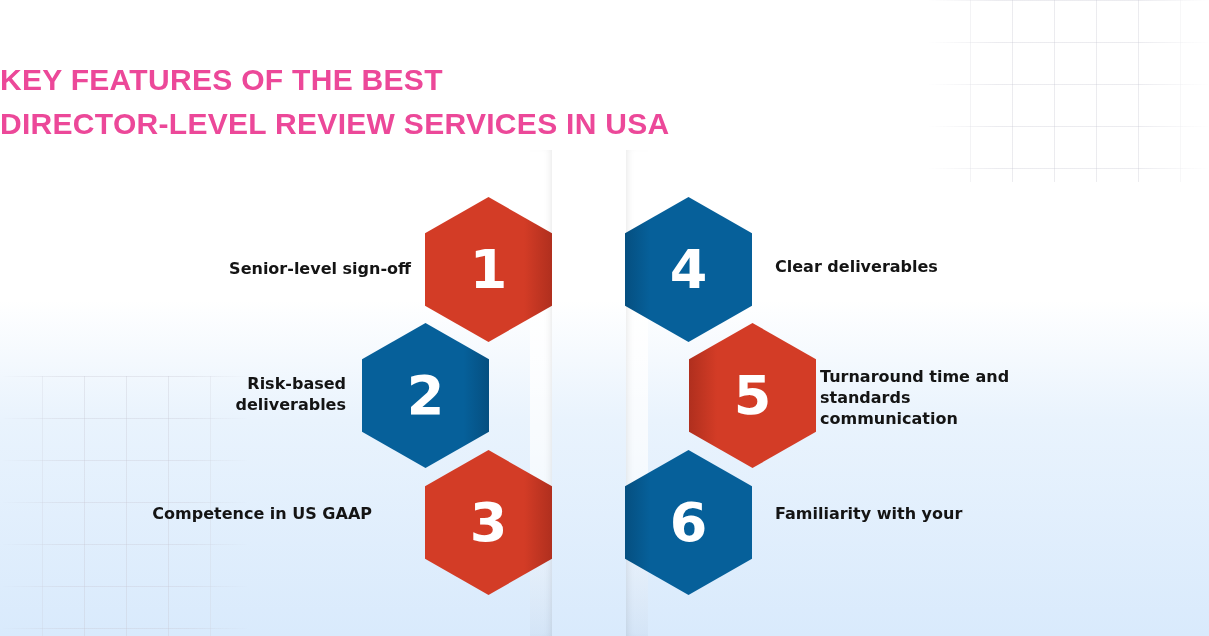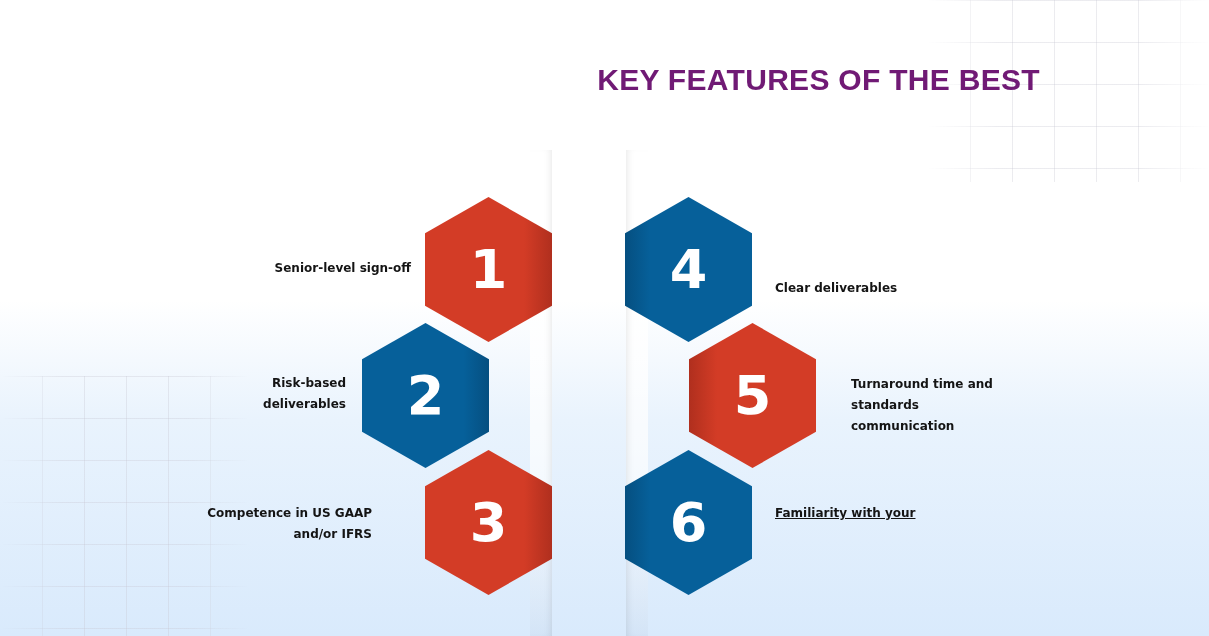--- a/index.html
+++ b/index.html
@@ -14,23 +14,23 @@
         linear-gradient(to right, rgba(200,200,210,0.35) 1px, transparent 1px),
         linear-gradient(to bottom, rgba(200,200,210,0.35) 1px, transparent 1px);
       background-size: 42px 42px;
       -webkit-mask-image: linear-gradient(to right, transparent, #000 25%, #000 75%, transparent);
               mask-image: linear-gradient(to right, transparent, #000 25%, #000 75%, transparent);
     }
     .grid-tr { left: 928px; top: 0; width: 281px; height: 182px; }
     .grid-bl { left: 0; top: 376px; width: 250px; height: 260px; }
 
     .title {
-      position: absolute; left: 0; top: 58px; width: 1040px; text-align: right;
+      position: absolute; left: 0; top: 58px; width: 1040px; text-align: left;
       font-family: "Liberation Sans", sans-serif; font-weight: 700;
-      font-size: 30px; line-height: 44px; color: #701a75; letter-spacing: 0.3px;
+      font-size: 30px; line-height: 44px; color: #ec4899; letter-spacing: 0.3px;
     }
     .title div { white-space: nowrap; }
 
     .spine {
       position: absolute; top: 150px; width: 22px; height: 486px;
       background: linear-gradient(to bottom, rgba(255,255,255,0) 0%, rgba(255,255,255,0.9) 30%, rgba(255,255,255,0.6) 70%, rgba(180,195,215,0.15) 100%);
     }
     .spine-l { left: 530px; box-shadow: inset -6px 0 8px -6px rgba(0,0,0,0.12); }
     .spine-r { left: 626px; box-shadow: inset 6px 0 8px -6px rgba(0,0,0,0.12); }
 
@@ -43,33 +43,34 @@
     .hex.blue { background: linear-gradient(to right, #06609a 0%, #06609a 80%, #054f80 100%); }
     .hex.red.rev  { background: linear-gradient(to left, #d33c26 0%, #d33c26 78%, #b02f1e 100%); }
     .hex.blue.rev { background: linear-gradient(to left, #06609a 0%, #06609a 80%, #054f80 100%); }
     .hex-num {
       color: #ffffff; font-family: "DejaVu Sans", sans-serif; font-weight: 700;
       font-size: 54px; line-height: 1;
     }
 
     .label {
       position: absolute; font-family: "DejaVu Sans", sans-serif; font-weight: 700;
-      font-size: 12px; line-height: 21px; color: #141414;
+      font-size: 16px; line-height: 21px; color: #141414;
     }
     .label.left { text-align: right; }
     .label.right { text-align: left; }
   </style>
 </head>
 <body>
 
 <div class="grid grid-tr"></div>
 <div class="grid grid-bl"></div>
 
 <div class="title">
   <div>KEY FEATURES OF THE BEST</div>
+  <div>DIRECTOR-LEVEL REVIEW SERVICES IN USA</div>
 </div>
 
 <div class="spine spine-l"></div>
 <div class="spine spine-r"></div>
 
 <div class="hex red" style="left:425px; top:197px;">
   <span class="hex-num">1</span>
 </div>
 <div class="label left" style="right:798px; top:258px;">
   <div>Senior-level sign-off</div>
@@ -81,37 +82,36 @@
 <div class="label left" style="right:863px; top:373px;">
   <div>Risk-based</div>
   <div>deliverables</div>
 </div>
 
 <div class="hex red" style="left:425px; top:450px;">
   <span class="hex-num">3</span>
 </div>
 <div class="label left" style="right:837px; top:503px;">
   <div>Competence in US GAAP</div>
-  <div>and/or IFRS</div>
 </div>
 
 <div class="hex blue rev" style="left:625px; top:197px;">
   <span class="hex-num">4</span>
 </div>
-<div class="label right" style="left:775px; top:256px;margin-top:22px;">
+<div class="label right" style="left:775px; top:256px;">
   <div>Clear deliverables</div>
 </div>
 
 <div class="hex red rev" style="left:689px; top:323px;">
   <span class="hex-num">5</span>
 </div>
-<div class="label right" style="left:851px; top:366px;margin-top:8px;">
+<div class="label right" style="left:820px; top:366px;">
   <div>Turnaround time and</div>
   <div>standards</div>
   <div>communication</div>
 </div>
 
 <div class="hex blue rev" style="left:625px; top:450px;">
   <span class="hex-num">6</span>
 </div>
-<div class="label right" style="left:775px; top:503px;text-decoration:underline;">
+<div class="label right" style="left:775px; top:503px;">
   <div>Familiarity with your</div>
 </div>
 
 </body></html>

